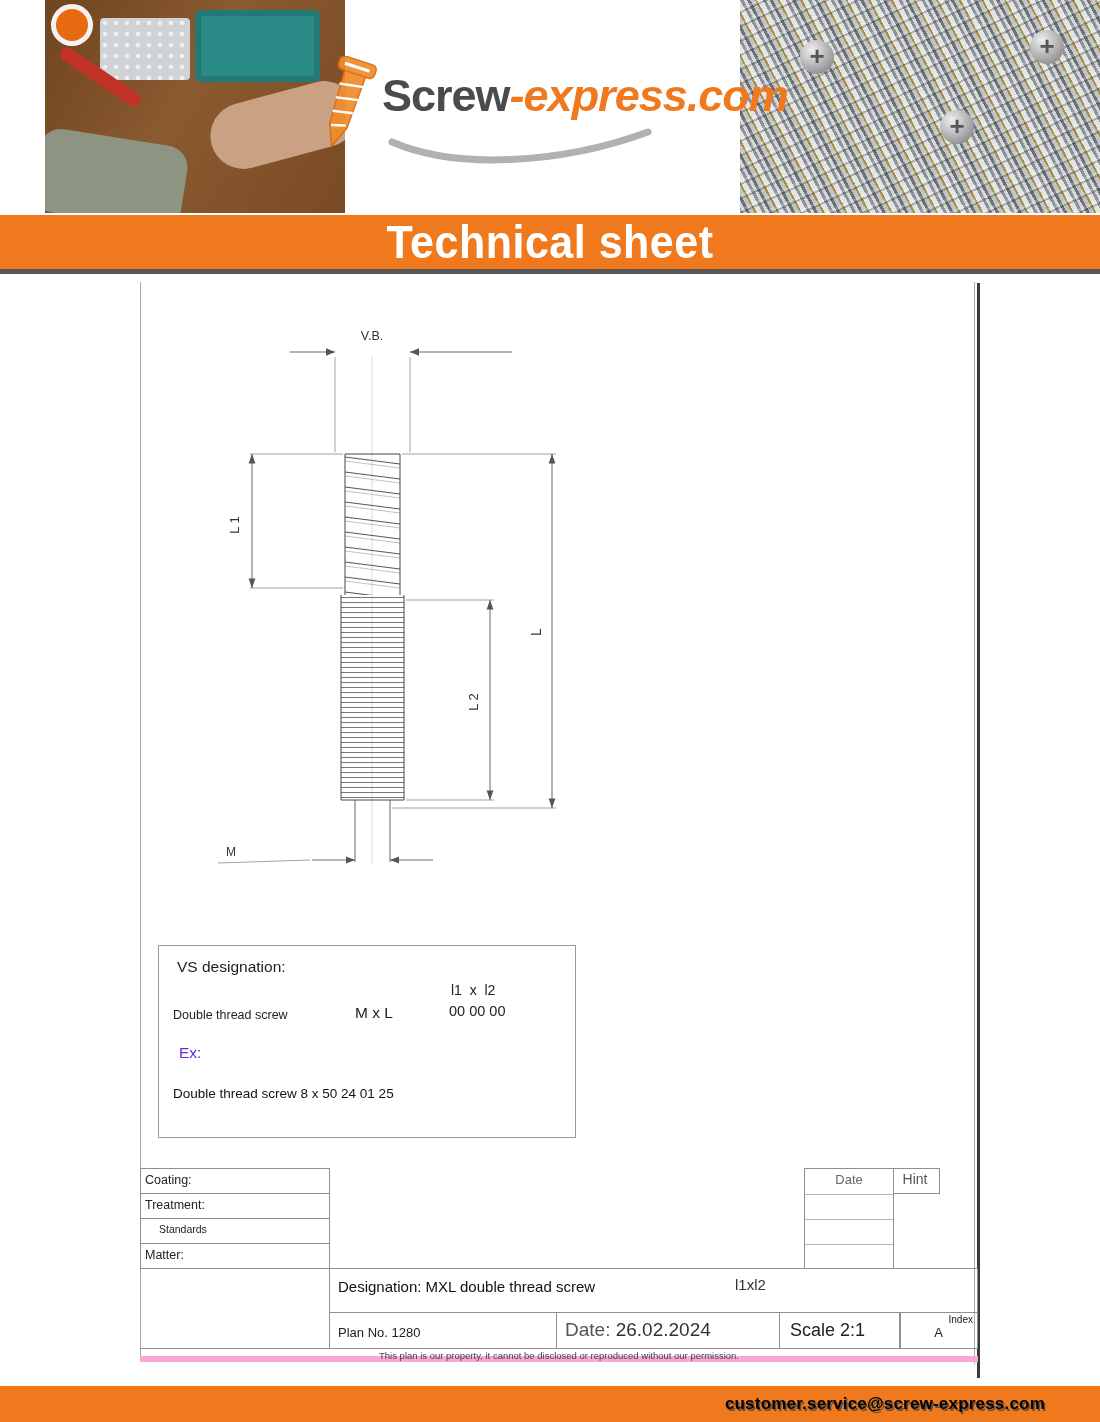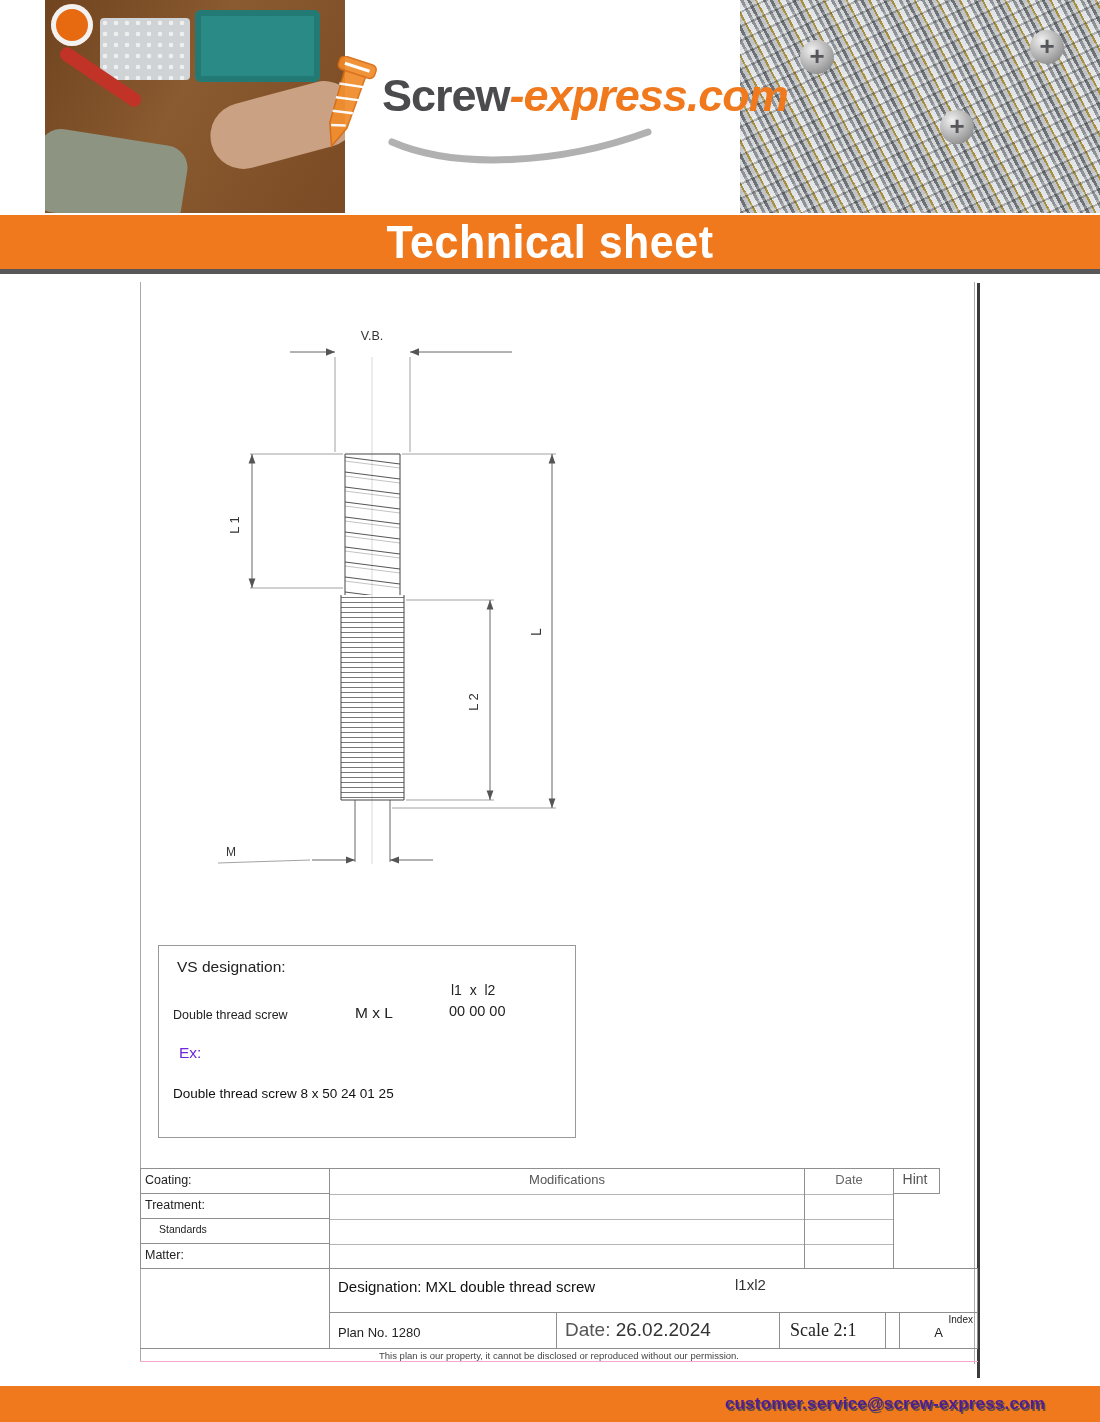--- a/index.html
+++ b/index.html
@@ -64,30 +64,30 @@
   .tb-hint { left:753px; top:0; width:47px; height:26px; }
   .tb-hint .hdr { text-align:center; color:#555; font-size:14px; padding:2px 3px 0 0; }
   .inline-row { position:absolute; left:0; width:100%; height:1px; background:#b5b5b5; }
   .tb-desig { left:189px; top:100px; width:649px; height:45px; }
   .tb-desig .txt { position:absolute; left:8px; top:9px; font-size:15px; color:#111; }
   .tb-desig .dims { position:absolute; left:405px; top:7px; font-size:15px; color:#333; }
   .tb-plan { left:189px; top:144px; width:228px; height:37px; padding:12px 0 0 8px; font-size:13px; }
   .tb-datecell { left:416px; top:144px; width:224px; height:37px; padding:6px 0 0 8px; font-size:19px; }
   .tb-datecell .lbl { color:#555; }
   .tb-datecell .val { color:#333; }
-  .tb-scale { left:639px; top:144px; width:107px; height:37px; padding:7px 0 0 10px; font-size:18px; color:#222;font-family:Liberation Serif, serif; }
+  .tb-scale { left:639px; top:144px; width:122px; height:37px; padding:7px 0 0 10px; font-size:18px; color:#222; }
   .tb-index { left:759px; top:144px; width:79px; height:37px; }
   .tb-index .lbl { font-size:10px; text-align:right; padding:1px 4px 0 0; color:#222; }
   .tb-index .val { font-size:13px; text-align:center; color:#222; }
-  .tb-note { position:absolute; left:0; top:180px; width:838px; height:14px; border-top:1px solid #8f8f8f; border-bottom:1px solid #f9a8d4;
+  .tb-note { position:absolute; left:0; top:180px; width:838px; height:14px; border-top:1px solid #8f8f8f; border-bottom:6px solid #f9a8d4;
     text-align:center; font-size:9.5px; color:#444; line-height:13px; }
 
   
   .footer-bar { position:absolute; left:0; top:1386px; width:1100px; height:36px; background:#f0791d; }
-  .footer-email { position:absolute; right:55px; top:0; line-height:36px; font-size:17px; font-weight:bold; color:#4c1d95;
+  .footer-email { position:absolute; right:55px; top:0; line-height:36px; font-size:17px; font-weight:bold; color:#000000;
     text-shadow:1.5px 1.5px 0 rgba(70,70,70,.85); letter-spacing:.2px; cursor:pointer; }
 </style>
 </head>
 <body>
 
 <div class="page">
 
   <div class="photo photo-left">
     <div class="tray"></div>
     <div class="bin"></div>
@@ -220,26 +220,20 @@
     <div class="vs-ex">Ex:</div>
     <div class="vs-example">Double thread screw 8 x 50 24 01 25</div>
   </div>
 
   <div class="titleblock">
     <div class="tb-cell rowlabel" style="top:0;">Coating:</div>
     <div class="tb-cell rowlabel" style="top:25px;">Treatment:</div>
     <div class="tb-cell rowlabel" style="top:50px; font-size:10.5px;padding-left:18px;">Standards</div>
     <div class="tb-cell rowlabel" style="top:75px;">Matter:</div>
 
-    <div class="tb-cell tb-mods">
-      <div class="hdr">Modifications</div>
-      <div class="inline-row" style="top:25px;"></div>
-      <div class="inline-row" style="top:50px;"></div>
-      <div class="inline-row" style="top:75px;"></div>
-    </div>
 
     <div class="tb-cell tb-date">
       <div class="hdr">Date</div>
       <div class="inline-row" style="top:25px;"></div>
       <div class="inline-row" style="top:50px;"></div>
       <div class="inline-row" style="top:75px;"></div>
     </div>
 
     <div class="tb-cell tb-hint">
       <div class="hdr">Hint</div>

